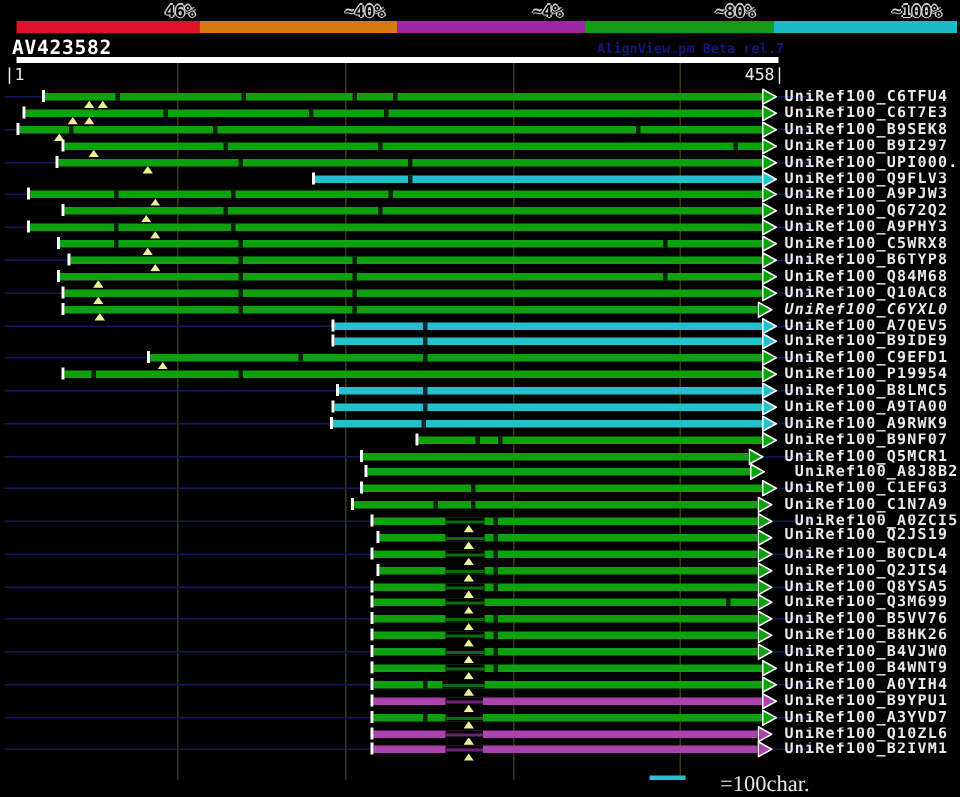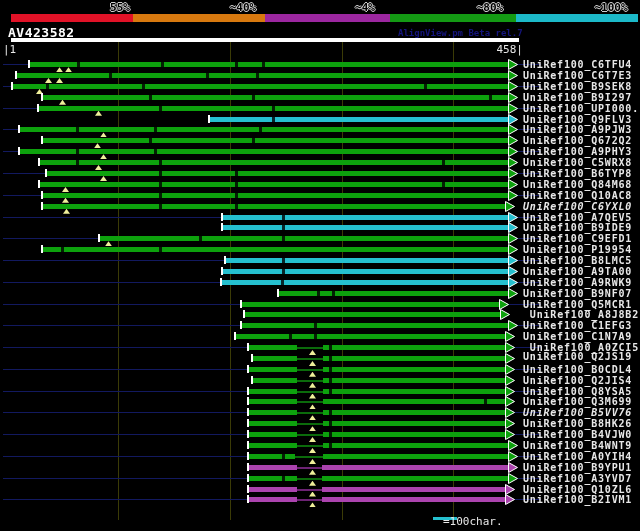--- a/index.html
+++ b/index.html
@@ -23,28 +23,28 @@
   .gap-cover{position:absolute;height:5px;background:#000;}
   .gap-thin{position:absolute;height:2px;}
   .start-tick{position:absolute;width:2px;height:8px;background:#ffffff;}
   .gap-tri{position:absolute;width:7px;height:5px;
            clip-path:polygon(50% 0,0 100%,100% 100%);}
   .hit-label{position:absolute;left:523px;width:116px;height:11px;font-size:10px;font-weight:bold;
              letter-spacing:0.8px;color:#e8e8e8;white-space:nowrap;overflow:hidden;line-height:10px;}
   #legend-left{position:absolute;left:8px;top:515px;font-size:11px;color:#e8e8e8;white-space:nowrap;}
   #legend-left .tri-glyph{font-size:9px;}
   #legend-scale-bar{position:absolute;left:433px;top:517px;width:24px;height:3px;}
-  #legend-right-text{position:absolute;left:443px;top:515px;font-size:11px;color:#e8e8e8;}
+  #legend-right-text{position:absolute;left:480px;top:515px;font-size:15px;color:#e8e8e8;font-family:Liberation Serif, serif;}
 </style>
 </head>
 <body>
 
 <div id="screen">
   <div id="pct-labels">
-      <div class="pct-label" style="left: 120px;">55%</div>
+      <div class="pct-label" style="left: 120px;">46%</div>
       <div class="pct-label" style="left: 243px;">~40%</div>
       <div class="pct-label" style="left: 365px;">~4%</div>
       <div class="pct-label" style="left: 490px;">~80%</div>
       <div class="pct-label" style="left: 611px;">~100%</div>
     </div>
   <div id="colorbar">
       <div class="cbar-seg" style="left: 11px; width: 122px; background: rgb(225, 18, 39);"></div>
       <div class="cbar-seg" style="left: 133px; width: 132px; background: rgb(216, 121, 15);"></div>
       <div class="cbar-seg" style="left: 265px; width: 125px; background: rgb(156, 39, 160);"></div>
       <div class="cbar-seg" style="left: 390px; width: 126px; background: rgb(20, 154, 20);"></div>
@@ -426,21 +426,21 @@
       <div class="bar-break" style="left: 329px; top: 410.36px;"></div>
       <div class="gap-cover" style="left: 297px; width: 26px; top: 410.36px;"></div>
       <div class="gap-thin" style="left: 297px; width: 26px; top: 412.36px; background: rgb(11, 107, 11);"></div>
       <div class="gap-tri" style="left: 309px; top: 415.36px; background: rgb(239, 239, 154);"></div>
       <div class="start-tick" style="left: 247px; top: 408.36px;"></div>
       <div class="abs" style="left: 505px; top: 407.36px;">
         <svg width="10" height="11" style="display:block">
           <polygon points="0.5,0.5 9.5,5.5 0.5,10.5" fill="#0da10d" stroke="#ffffff" stroke-width="1"></polygon>
         </svg>
       </div>
-      <div class="hit-label" style="top: 408.36px; font-style: italic;">UniRef100_B5VV76</div>
+      <div class="hit-label" style="top: 408.36px;">UniRef100_B5VV76</div>
       <div class="bar" style="left: 249px; width: 256px; top: 421.24px; background: rgb(13, 161, 13);"></div>
       <div class="bar-break" style="left: 329px; top: 421.24px;"></div>
       <div class="gap-cover" style="left: 297px; width: 26px; top: 421.24px;"></div>
       <div class="gap-thin" style="left: 297px; width: 26px; top: 423.24px; background: rgb(11, 107, 11);"></div>
       <div class="gap-tri" style="left: 309px; top: 426.24px; background: rgb(239, 239, 154);"></div>
       <div class="start-tick" style="left: 247px; top: 419.24px;"></div>
       <div class="abs" style="left: 505px; top: 418.24px;">
         <svg width="10" height="11" style="display:block">
           <polygon points="0.5,0.5 9.5,5.5 0.5,10.5" fill="#0da10d" stroke="#ffffff" stroke-width="1"></polygon>
         </svg>

